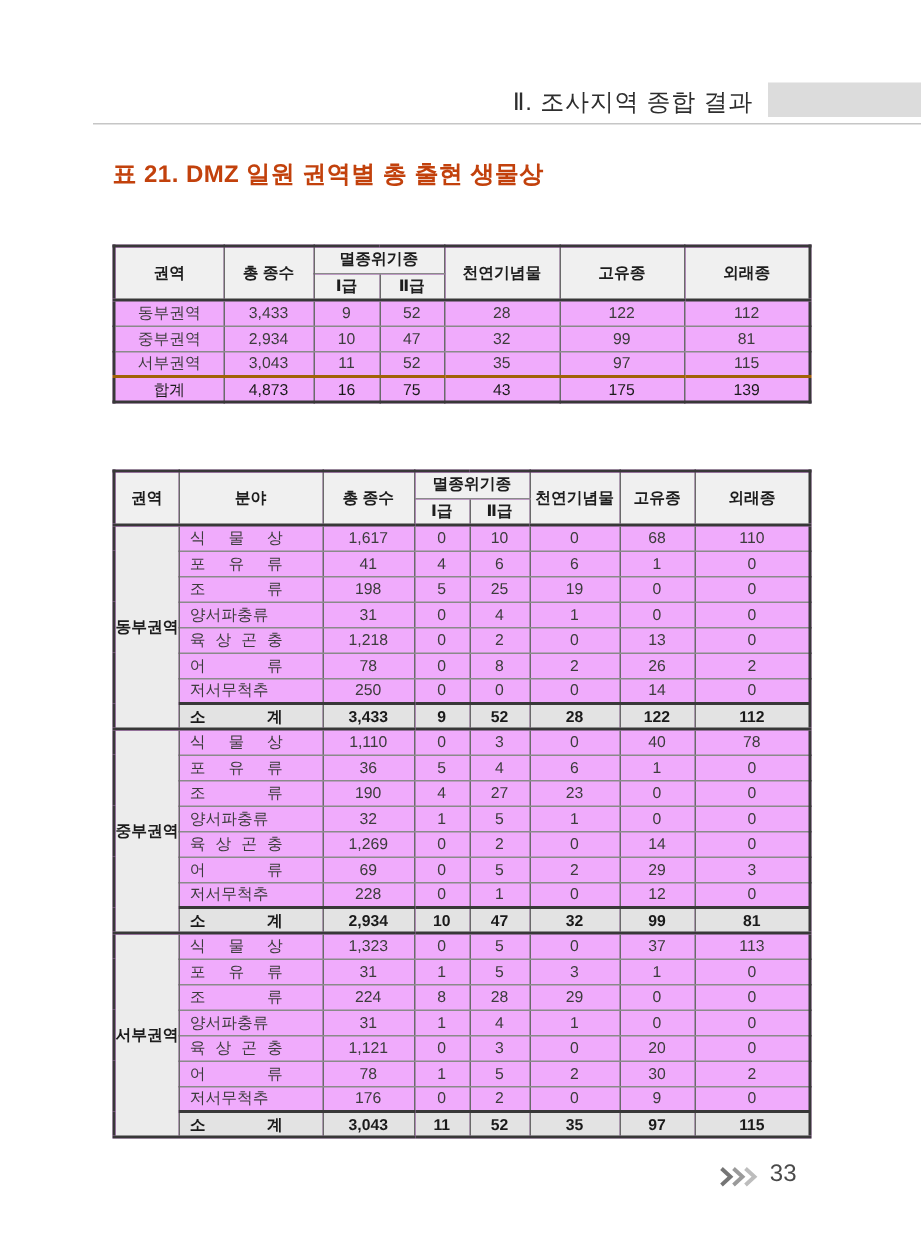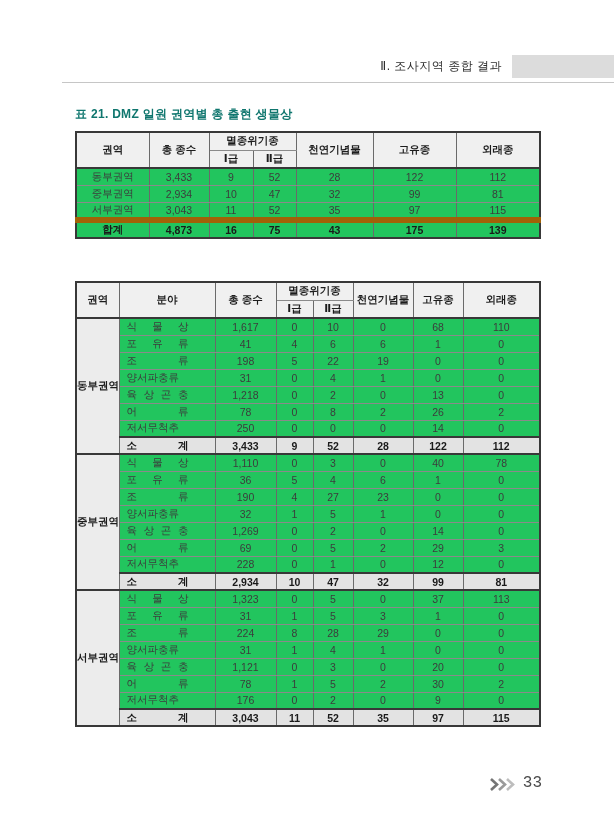--- a/index.html
+++ b/index.html
@@ -11,85 +11,86 @@
   .page {
     position: relative;
     width: 614px; height: 840px;
     background: #ffffff;
     overflow: hidden;
   }
 
   
   .rh-text {
     position: absolute; top: 58px; right: 112px;
-    font-size: 12px; color: #2e2e2e; letter-spacing: 0.5px;
+    font-size: 16px; color: #2e2e2e; letter-spacing: 0.5px;
   }
   .rh-box {
     position: absolute; top: 55px; right: 0; width: 102px; height: 23px;
     background: var(--header-tab-bg, #dcdcdc);
   }
   .header-rule {
     position: absolute; top: 82px; left: 62px; right: 0; height: 1px;
     background: #c6c6c6;
   }
 
   
   .tbl-title {
     position: absolute; left: 75px;
-    font-size: 12px; font-weight: bold; color: #0f766e; letter-spacing: 0.3px;
+    font-size: 16px; font-weight: bold; color: #c2410c; letter-spacing: 0.3px;
   }
   #t21-title { top: 106px; }
   #t22-title { top: 258px; }
 
   
   .tbl {
     position: absolute;
     border-collapse: collapse; table-layout: fixed;
     border: 2px solid #383838;
-    background: #22c55e;
+    background: #f0abfc;
+    margin-top: 32px;
   }
   #table21 { left: 75px; top: 131px; width: 464px; }
   #table22 { left: 75px; top: 281px; width: 464px; }
 
   .tbl th, .tbl td {
     border: 1px solid #8a8a8a;
     border-left-color: #6a6a6a; border-right-color: #6a6a6a;
     font-size: 10.5px; text-align: center; vertical-align: middle;
     color: #3c3c3c; font-weight: normal;
     padding: 0; white-space: nowrap; overflow: hidden;
   }
   .tbl thead tr { height: 18px; }
   .tbl tbody tr { height: 17px; }
   .tbl thead th {
     background: var(--table-header-bg, #f0f0f0);
     font-weight: bold; color: #1d1d1d;
   }
   .hb { border-bottom: 2px solid #383838 !important; }
 
-  tr.total td { border-top: 6px solid #a16207; font-weight: bold; color: #1a1a1a; }
+  tr.total td { border-top: 2px solid #a16207; font-weight: normal; color: #1a1a1a; }
   tr.subtotal td {
     border-top: 2px solid #383838; border-bottom: 2px solid #383838;
     background: var(--subtotal-row-bg, #e3e3e3);
     font-weight: bold; color: #1a1a1a;
   }
   td.region {
     background: var(--region-col-bg, #ececec);
     font-weight: bold; color: #1d1d1d;
     border-bottom: 2px solid #383838;
   }
   td.field { text-align: left; }
   .fieldbox {
     display: flex; justify-content: space-between;
     width: 62px; margin-left: 7px;
   }
 
   
   .footer {
-    position: absolute; top: 774px; right: 72px;
-    display: flex; align-items: center; font-family: Liberation Mono, monospace;
+    position: absolute; top: 774px; right: 83px;
+    display: flex; align-items: center;
   }
   .chevrons { display: block; margin-right: 7px; margin-top: 2px; }
   .page-num { font-size: 16px; color: #4a4a4a; }
 </style>
 </head>
 <body>
 
 <div class="page">
 
   <span class="rh-text">Ⅱ. 조사지역 종합 결과</span>
@@ -221,21 +222,21 @@
         </tr>
         <tr>
           <td class="field">
             <span class="fieldbox">
               <span class="seg">조</span>
               <span class="seg">류</span>
             </span>
           </td>
           <td>198</td>
           <td>5</td>
-          <td>22</td>
+          <td>25</td>
           <td>19</td>
           <td>0</td>
           <td>0</td>
         </tr>
         <tr>
           <td class="field">
             <span class="fieldbox">
               <span class="seg">양서파충류</span>
             </span>
           </td>

